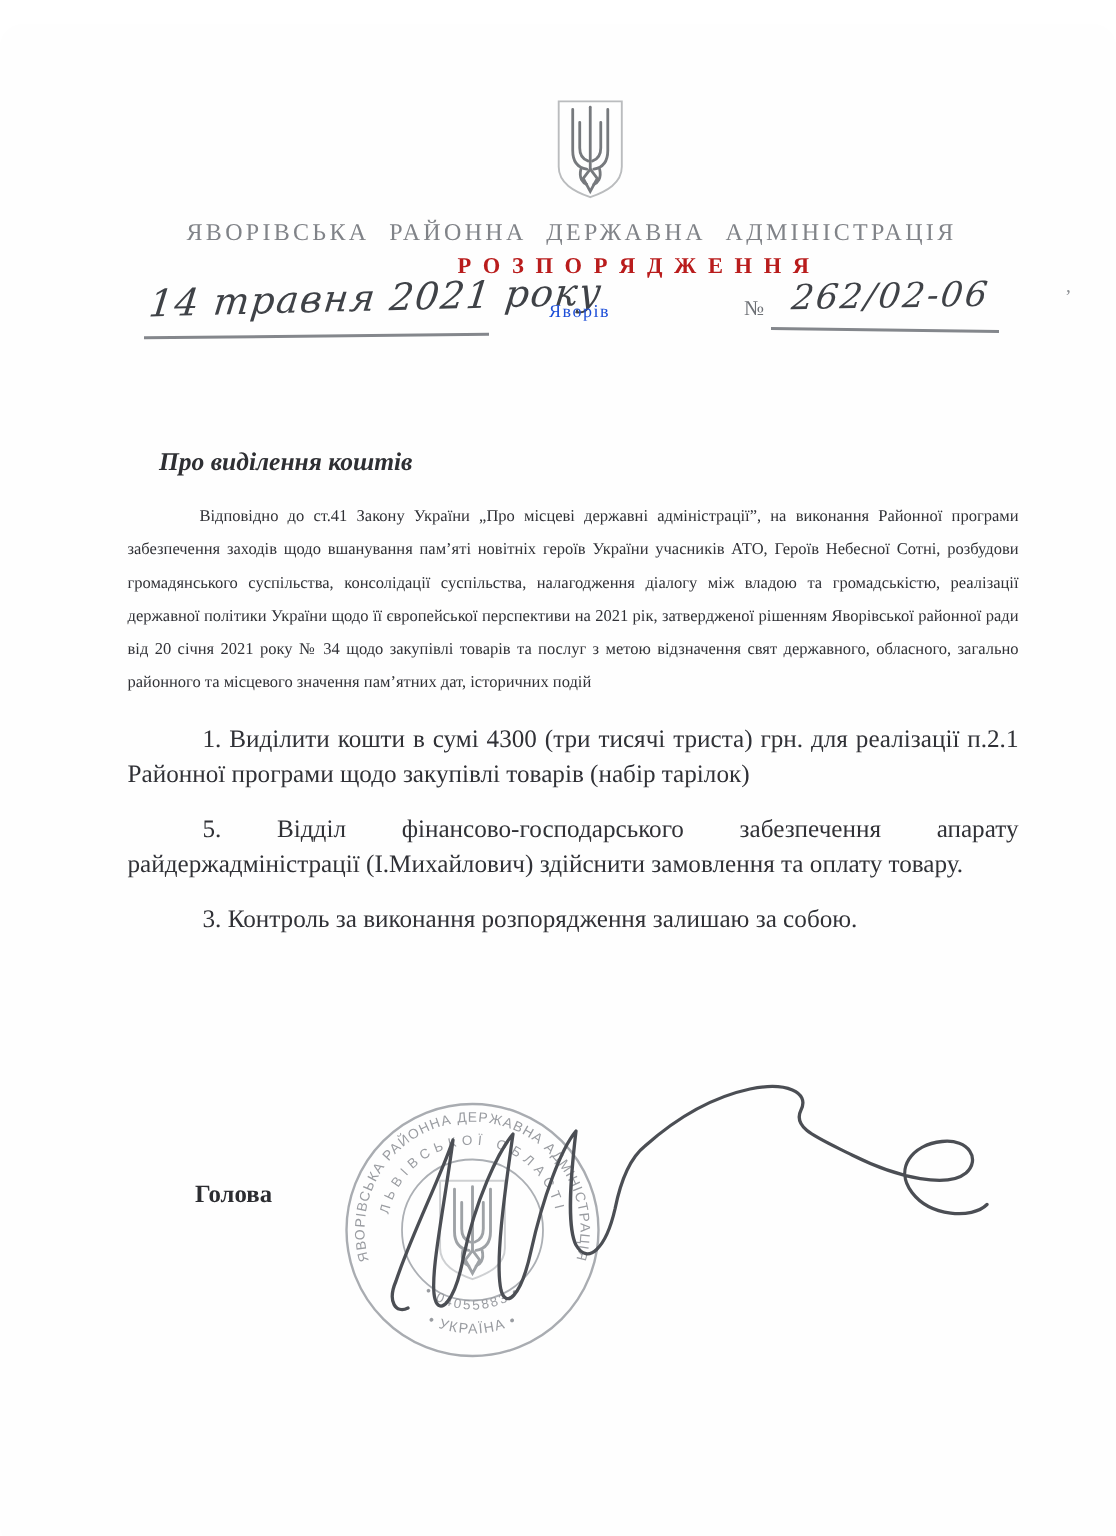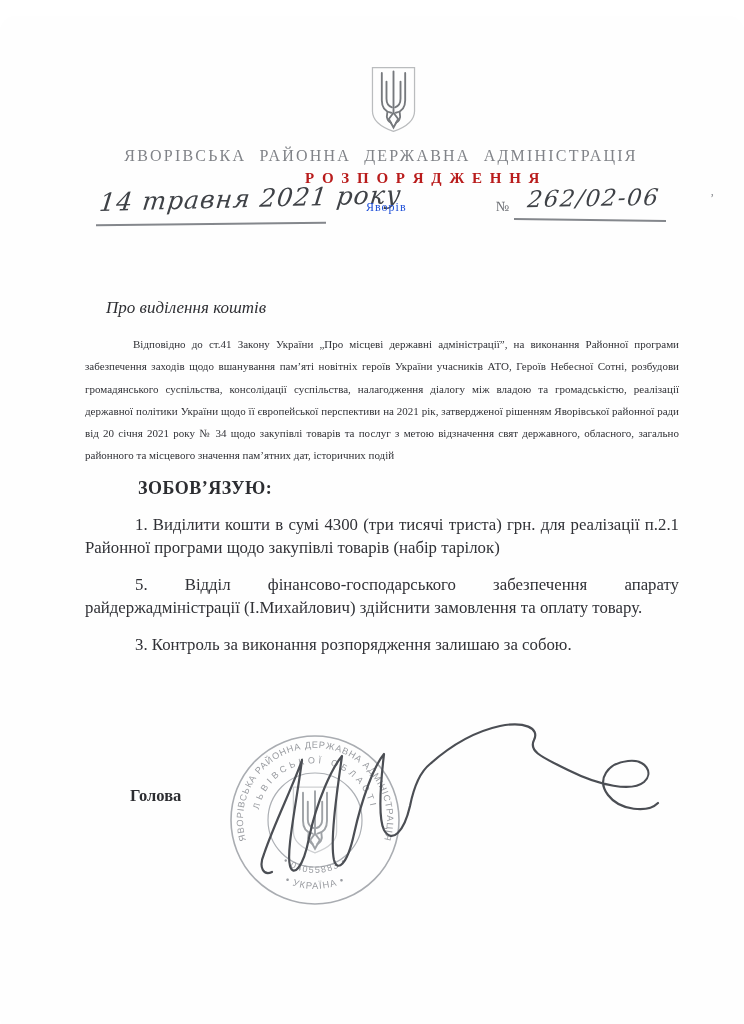--- a/index.html
+++ b/index.html
@@ -34,21 +34,21 @@
     position:absolute; left:528px; top:169px; font-size:23px; letter-spacing:1.5px;
     transform:skewX(-8deg) rotate(-1deg); white-space:nowrap;
   }
   .number-underline {
     position:absolute; left:514px; top:203px; width:152px; height:1.5px;
     background:#84878c; transform:rotate(0.8deg);
   }
   .corner-mark { position:absolute; left:710px; top:174px; font-size:13px; color:#8b8e92; }
   
   .text-col { position:absolute; left:85px; top:282px; width:594px; }
-  .subject { font-size:17px; font-weight:normal; font-style:italic; margin:0 0 0 21px; color:#2e2f33; }
+  .subject { font-size:17px; font-weight:bold; font-style:italic; margin:0 0 0 21px; color:#2e2f33; }
   .preamble {
     margin:15px 0 0 0; font-size:11px; line-height:22.3px;
     text-align:justify; text-indent:48px; color:#303136;
   }
   .resolution-heading { margin:11px 0 0 53px; font-size:18px; font-weight:bold; letter-spacing:0.5px; color:#2c2d31; }
   .order-item { margin:14px 0 0 0; font-size:16.8px; line-height:23px; text-align:justify; text-indent:50px; color:#303136; }
   
   .stamp { position:absolute; left:225px; top:714px; width:180px; height:180px; opacity:0.82; }
   .stamp text { font-family:"Liberation Sans", sans-serif; fill:#84878d; }
   .signature { position:absolute; left:210px; top:670px; width:460px; height:210px; }
@@ -89,21 +89,20 @@
   <div class="date-underline"></div>
   <div class="place-label">Яворів</div>
   <div class="number-sign">№</div>
   <div class="hw hw-number">262/02-06</div>
   <div class="number-underline"></div>
   <div class="corner-mark">’</div>
 
   <div class="text-col">
     <p class="subject">Про виділення коштів</p>
     <p class="preamble">Відповідно до ст.41 Закону України „Про місцеві державні адміністрації”, на виконання Районної програми забезпечення заходів щодо вшанування пам’яті новітніх героїв України учасників АТО,  Героїв Небесної Сотні, розбудови громадянського суспільства, консолідації суспільства, налагодження діалогу між владою та громадськістю, реалізації державної політики України щодо її європейської перспективи на 2021 рік, затвердженої рішенням Яворівської районної ради від 20 січня 2021 року № 34 щодо закупівлі товарів та послуг з метою відзначення свят державного, обласного, загально районного та місцевого значення пам’ятних дат, історичних подій</p>
-    <p class="resolution-heading">ЗОБОВ’ЯЗУЮ:</p>
     <p class="order-item">1. Виділити кошти  в сумі 4300 (три тисячі триста) грн. для реалізації п.2.1 Районної програми щодо закупівлі товарів (набір тарілок)</p>
     <p class="order-item">5. Відділ фінансово-господарського забезпечення апарату райдержадміністрації  (І.Михайлович) здійснити замовлення та оплату товару.</p>
     <p class="order-item">3. Контроль за виконання розпорядження залишаю за собою.</p>
   </div>
 
   <svg class="stamp" viewBox="0 0 180 180">
     <defs>
       <path id="arcOuterTop" d="M22.4,114.6 A72,72 0 1 1 157.6,114.6" fill="none"></path>
       <path id="arcInnerTop" d="M34.9,104.8 A57,57 0 1 1 145.1,104.8" fill="none"></path>
       <path id="arcBottomOuter" d="M21,90 A69,69 0 0 0 159,90" fill="none"></path>

